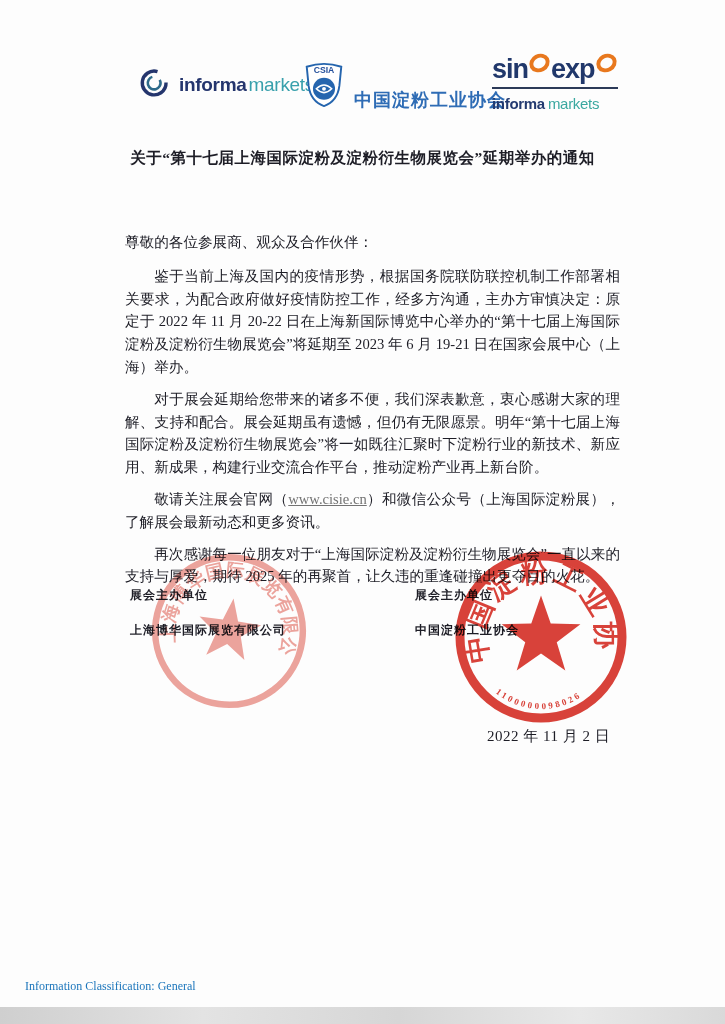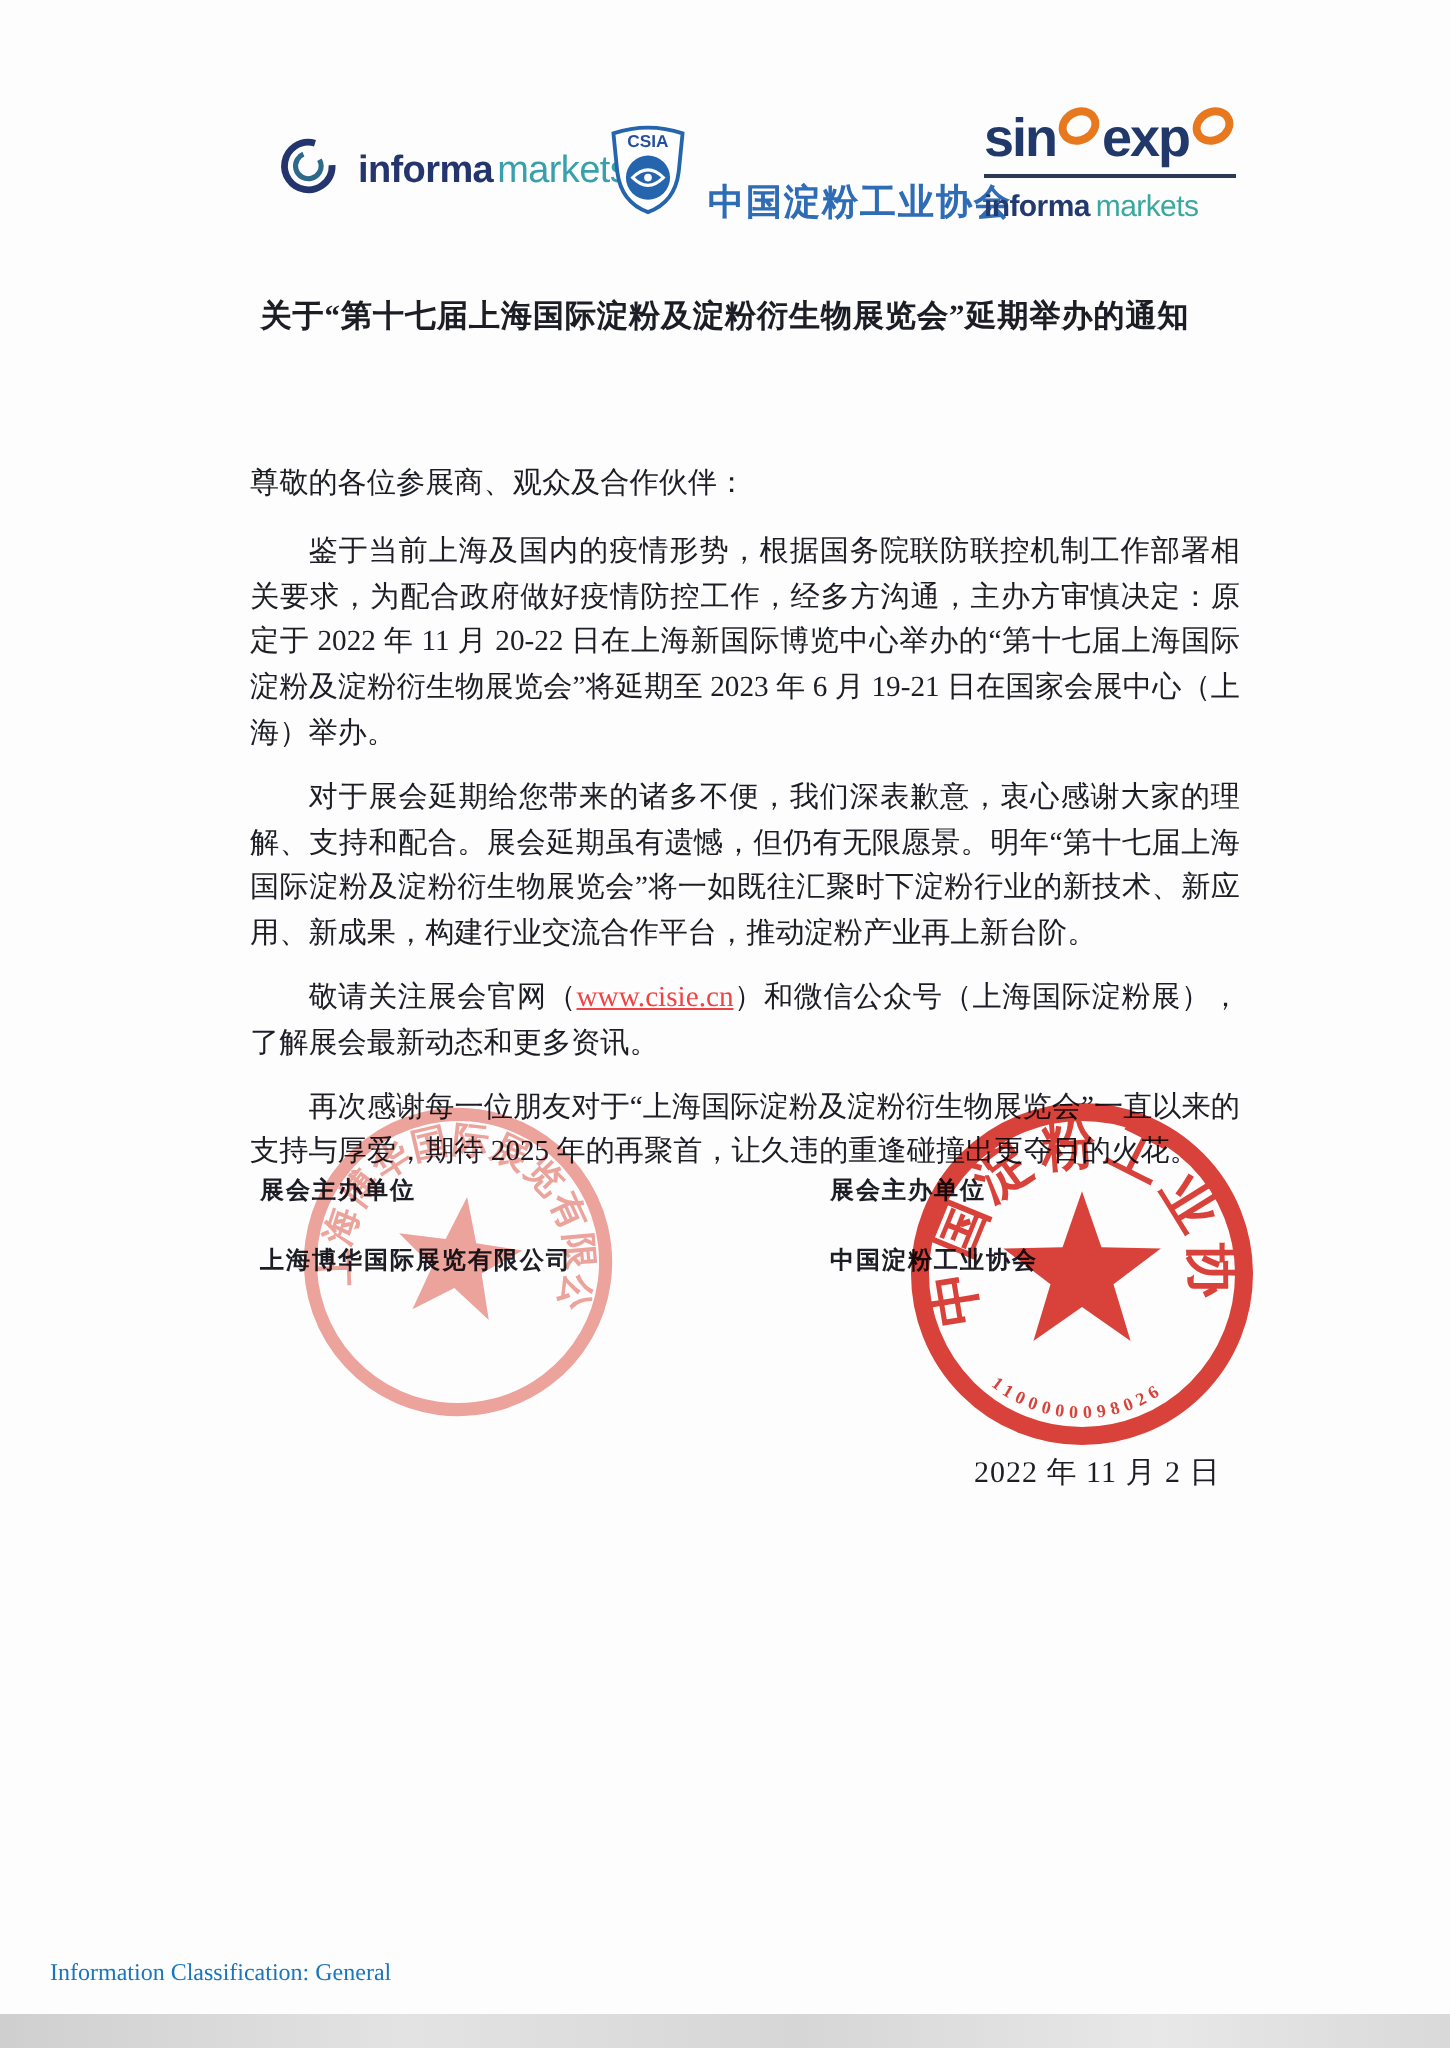--- a/index.html
+++ b/index.html
@@ -24,21 +24,21 @@
   .sino-sub { font-family:"Liberation Sans",sans-serif; font-size:15px; margin-top:6px; letter-spacing:-0.3px; }
   .sino-sub .s1 { font-weight:bold; color:#233a70; }
   .sino-sub .s2 { color:#3aa8a0; margin-left:3px; }
   
   .title { position:absolute; left:0; right:0; top:148px; text-align:center;
     font-weight:bold; font-size:15.5px; letter-spacing:0.5px; }
   .body-text { position:absolute; left:125px; top:212px; width:495px;
     font-size:14.6px; line-height:22.8px; text-align:justify;margin-top:19px; }
   .salutation { margin:0 0 11px 0; }
   .body-text p { margin:0 0 9px 0; text-indent:2em; }
-  .weblink { color:#ef4444; text-decoration:underline; cursor:pointer; }
+  .weblink { color:#737373; text-decoration:underline; cursor:pointer; }
   
   .sig { position:absolute; font-weight:bold; font-size:12px; letter-spacing:1px; white-space:nowrap; }
   .sig-label-left { left:130px; top:587px; }
   .sig-label-right { left:415px; top:587px; }
   .sig-company-left { left:130px; top:622px; }
   .sig-company-right { left:415px; top:622px; }
   
   .seal { position:absolute; mix-blend-mode:multiply; pointer-events:none; }
   .seal-left { left:147px; top:549px; width:164px; height:164px; opacity:0.5; transform:rotate(8deg); }
   .seal-right { left:451px; top:547px; width:180px; height:180px; opacity:0.88; }

